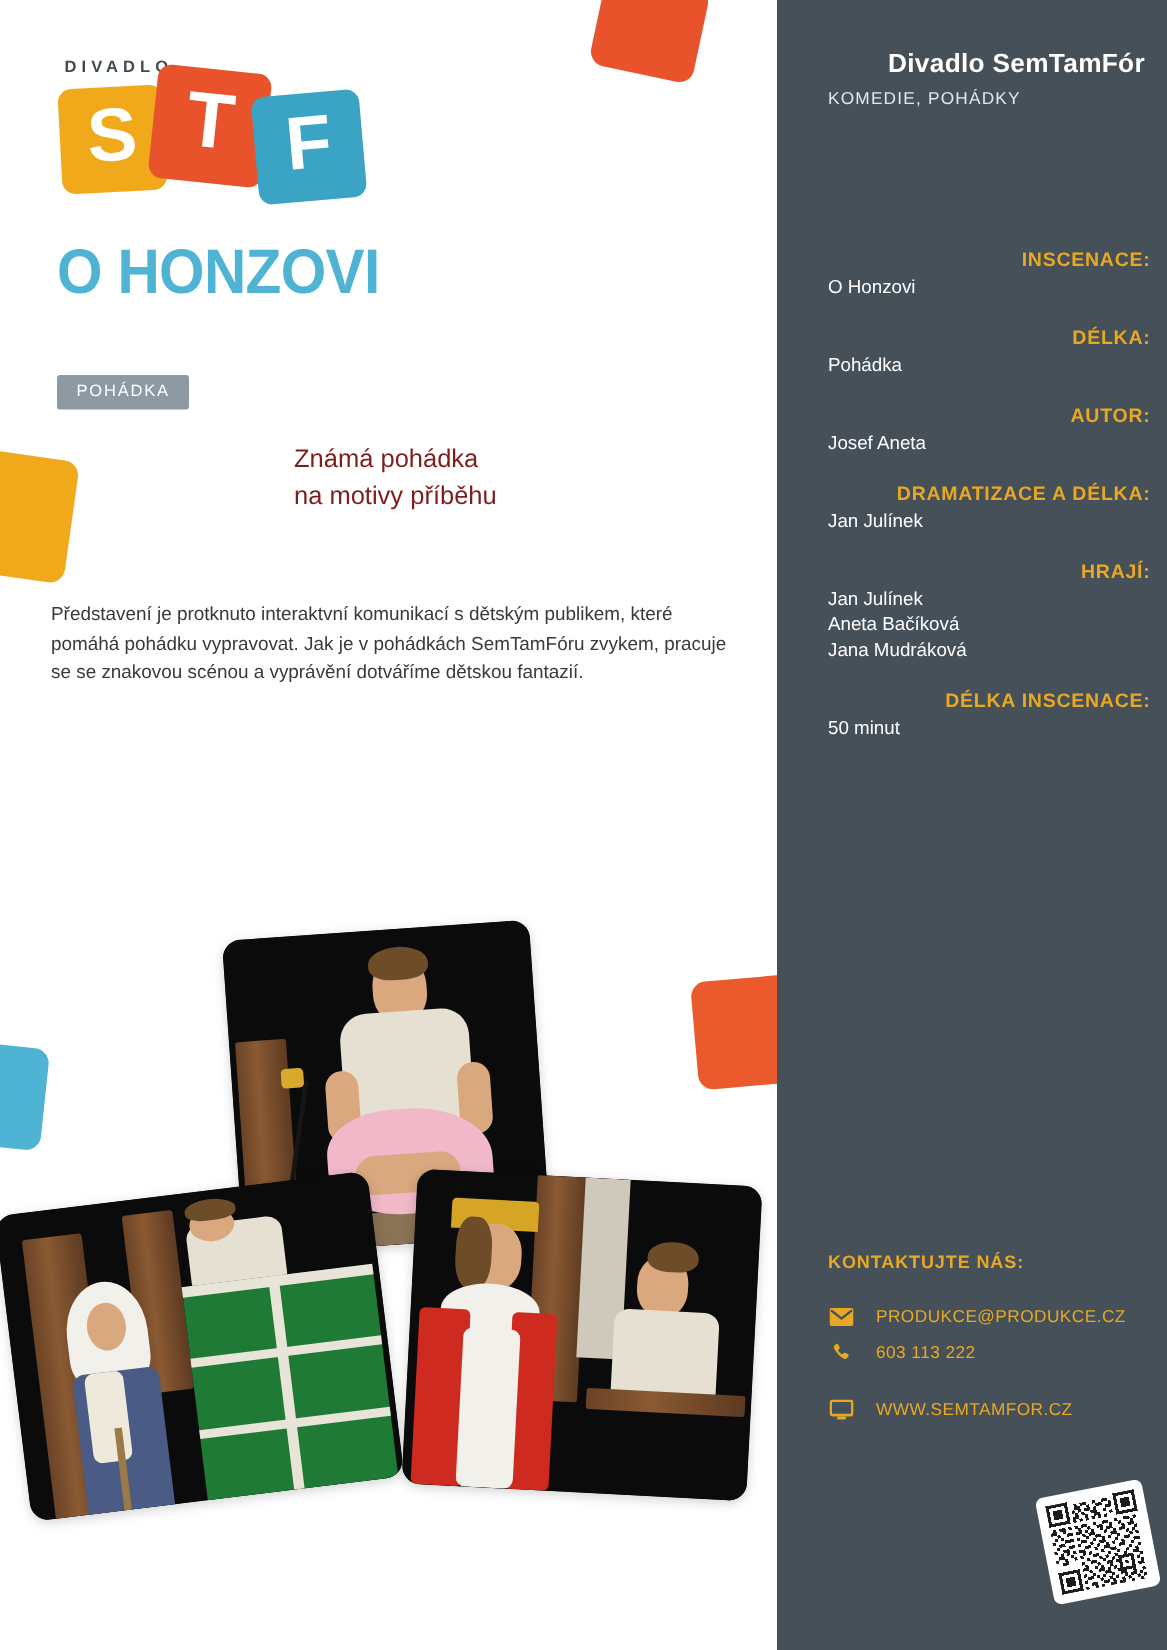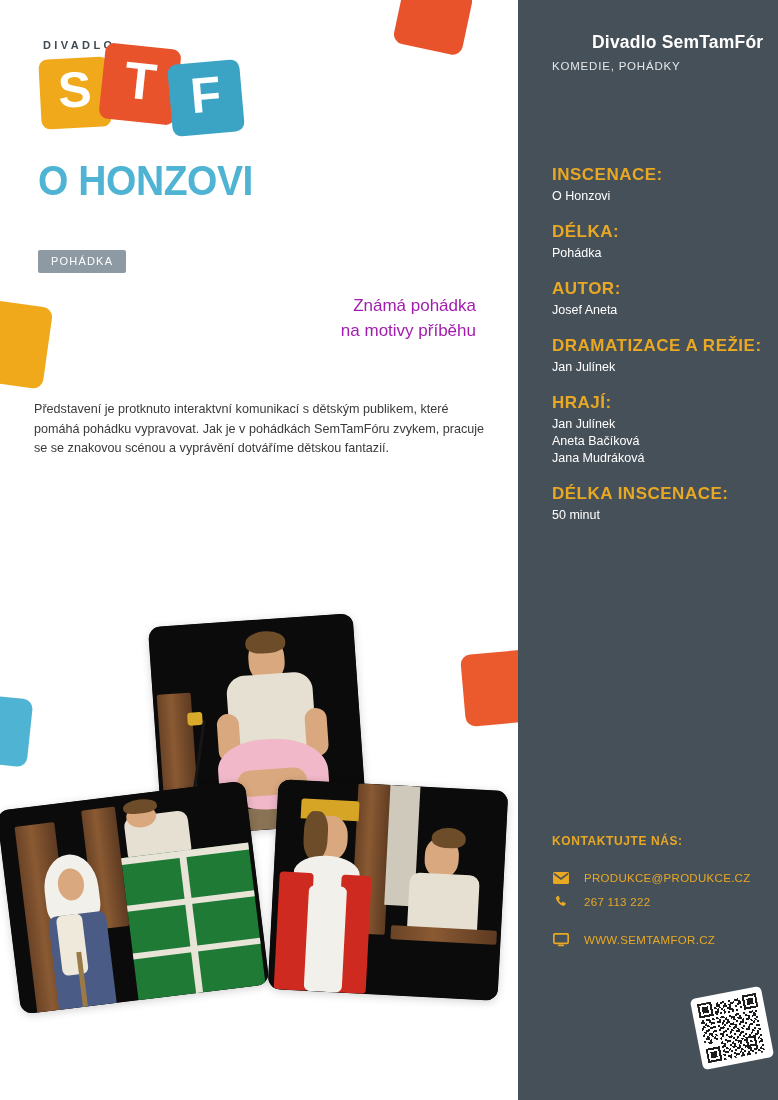--- a/index.html
+++ b/index.html
@@ -33,22 +33,22 @@
     margin-left:40px;
   }
   .sb-sub {
     position:absolute; left:34px; top:60px;
     color:#e4e7e9; font-size:11.5px; letter-spacing:.8px;
   }
 
   .sb-info { position:absolute; left:34px; top:165px; width:215px; }
   .info-block { margin-bottom:17px; }
   .info-label {
-    color:#e8a824; font-size:17px; font-weight:bold;
-    letter-spacing:.5px; margin-bottom:3px;
+    color:#e8a824; font-size:13px; font-weight:bold;
+    letter-spacing:.5px; margin-bottom:3px;text-align:right;
   }
   .info-value { color:#ffffff; font-size:12.5px; line-height:17px; }
 
   .sb-contact { position:absolute; left:34px; top:834px; width:220px; }
   .contact-head {
     color:#e8a824; font-size:12px; font-weight:bold;
     letter-spacing:.6px; margin-bottom:22px;
   }
   .contact-row {
     display:flex; align-items:center; gap:14px; margin-bottom:8px;
@@ -101,21 +101,21 @@
   .badge {
     position:absolute; left:38px; top:250px;
     background:#8e9aa3; color:#ffffff;
     font-size:11px; letter-spacing:1.2px;
     padding:5px 13px 6px; border-radius:2px;
   }
 
   
   .tagline {
     position:absolute; right:42px; top:293px; width:280px;
-    text-align:right; color:#a21caf; font-size:17px; line-height:25px;
+    color:#7f1d1d; font-size:17px; line-height:25px;
   }
 
   
   .copy {
     position:absolute; left:34px; top:400px; width:455px;
     color:#3a3a3a; font-size:12.6px; line-height:19.5px;
   }
   .copy p { margin-bottom:17px; }
   .copy p:last-child { margin-bottom:0; }
 
@@ -284,21 +284,21 @@
         <div class="info-label">DÉLKA:</div>
         <div class="info-value">Pohádka</div>
       </div>
 
       <div class="info-block">
         <div class="info-label">AUTOR:</div>
         <div class="info-value">Josef Aneta</div>
       </div>
 
       <div class="info-block">
-        <div class="info-label">DRAMATIZACE A REŽIE:</div>
+        <div class="info-label">DRAMATIZACE A DÉLKA:</div>
         <div class="info-value">Jan Julínek</div>
       </div>
 
       <div class="info-block">
         <div class="info-label">HRAJÍ:</div>
         <div class="info-value" style="white-space:pre-line;">Jan Julínek
 Aneta Bačíková
 Jana Mudráková</div>
       </div>
 
@@ -320,21 +320,21 @@
         </span>
         <span class="c-txt">PRODUKCE@PRODUKCE.CZ</span>
       </div>
 
       <div class="contact-row">
         <span class="c-ico">
           <svg width="14" height="14" viewBox="0 0 14 14">
             <path d="M3.2 1.1c.6-.5 1.4-.3 1.7.4l.8 1.7c.2.5.1 1-.3 1.3l-.7.5c.5 1.3 1.6 2.4 2.9 2.9l.5-.7c.3-.4.8-.5 1.3-.3l1.7.8c.7.3.9 1.1.4 1.7l-.8.9c-.5.6-1.3.8-2 .5C6 9.6 3.4 7 2 3.9c-.3-.7-.1-1.5.5-2l.7-.8z" fill="#e8a824"></path>
           </svg>
         </span>
-        <span class="c-txt">267 113 222</span>
+        <span class="c-txt">603 113 222</span>
       </div>
 
       <div class="contact-row gap">
         <span class="c-ico">
           <svg width="16" height="14" viewBox="0 0 16 14">
             <rect x="0.8" y="0.8" width="14.4" height="9.6" rx="1.4" fill="none" stroke="#e8a824" stroke-width="1.7"></rect>
             <rect x="5" y="11.4" width="6" height="1.9" rx=".8" fill="#e8a824"></rect>
           </svg>
         </span>
         <span class="c-txt">WWW.SEMTAMFOR.CZ</span>

